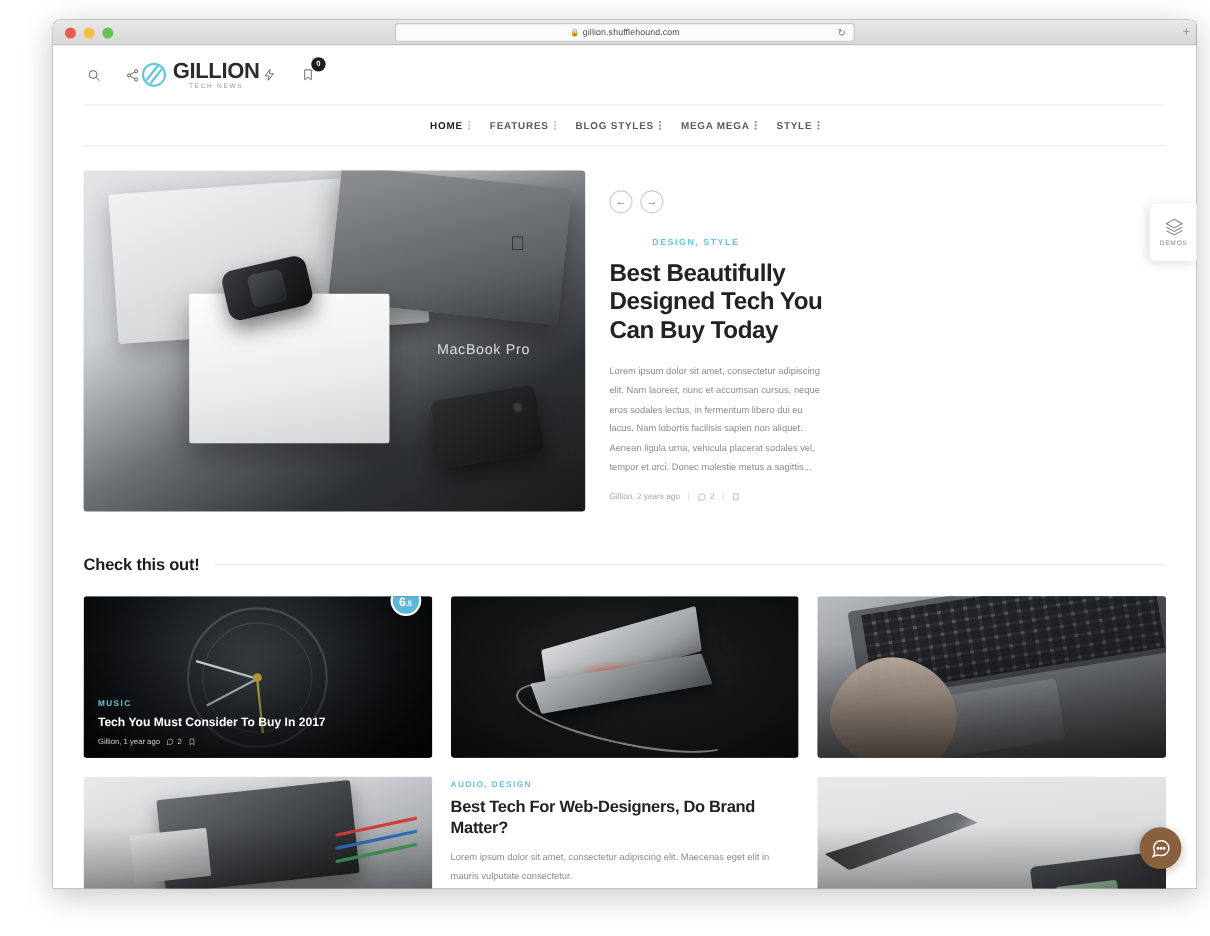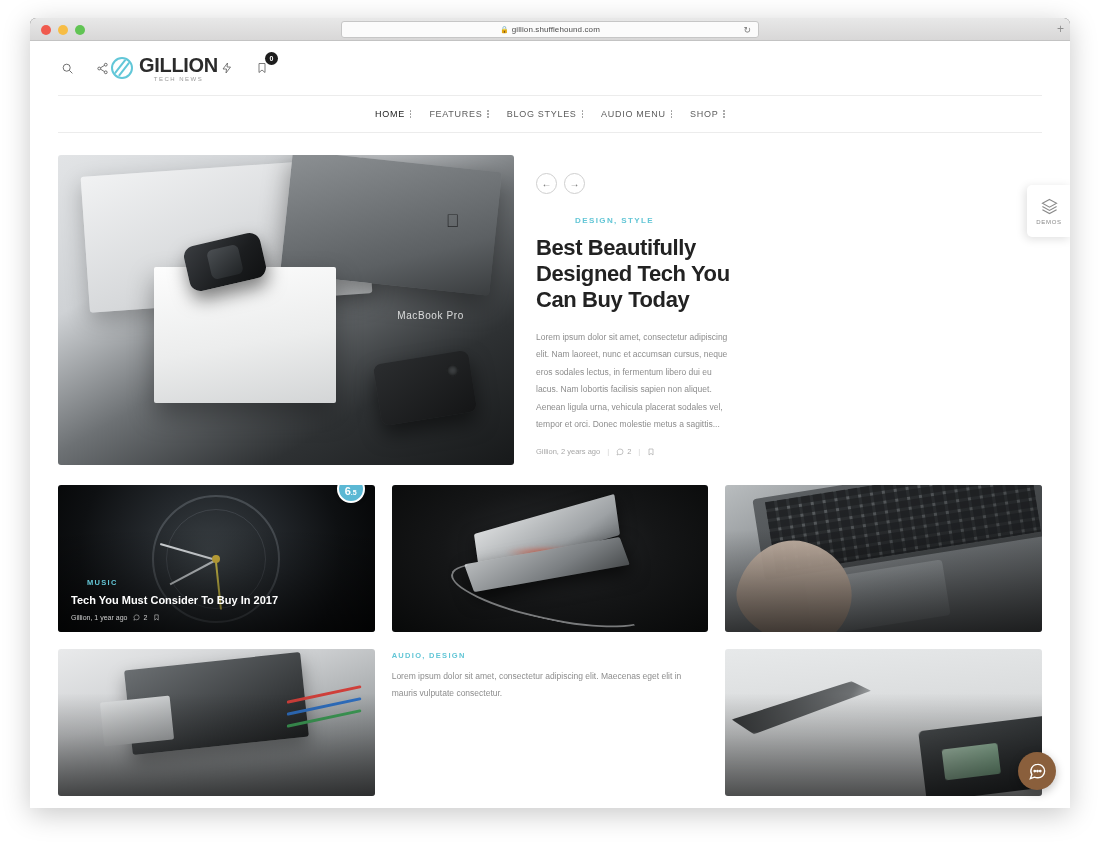--- a/index.html
+++ b/index.html
@@ -6,21 +6,21 @@
   html, body {
     width: 1100px; height: 851px;
     background: #ffffff;
     font-family: "Liberation Sans", sans-serif;
     overflow: hidden;
   }
 
   
   .browser-window {
     position: absolute;
-    left: 30px; top: 18px;
+    left: 48px; top: 18px;
     width: 1040px; height: 790px;
     background: #404040;
     border-radius: 6px 6px 0 0;
     box-shadow: 0 6px 28px rgba(0,0,0,.22);
     overflow: hidden;
   }
   .titlebar {
     height: 23px;
     background: linear-gradient(#e8e8e8, #d8d7d7);
     border-bottom: 1px solid #c3c3c3;
@@ -99,21 +99,21 @@
   
   .nav-wrap {
     border-top: 1px solid #ececec;
     border-bottom: 1px solid #ececec;
     margin: 0 28px;
     height: 38px;
     display: flex; align-items: center; justify-content: center;
   }
   .nav { display: flex; align-items: center; gap: 0; }
   .nav-item {
-    font-size: 9px; font-weight: normal; letter-spacing: .7px;
+    font-size: 9px; font-weight: bold; letter-spacing: .7px;
     color: #5c5c5c; padding: 0 9px; cursor: pointer;
     display: flex; align-items: center; gap: 5px;
   }
   .nav-item.active { color: #1c1c1c; }
   .nav-dots {
     display: inline-flex; flex-direction: column; gap: 1.5px;
   }
   .nav-dots i {
     width: 1.5px; height: 1.5px; background: #9a9a9a; border-radius: 50%;
     display: block;
@@ -173,21 +173,21 @@
     border-radius: 8px; transform: rotate(-9deg);
     box-shadow: 0 10px 20px rgba(0,0,0,.5);
   }
   .hero-phone::after {
     content:""; position:absolute; right:12%; top:20%;
     width:12px; height:12px; border-radius:50%;
     background:#3e4143; box-shadow: inset 0 0 5px #000;
   }
   .hero-label {
     position: absolute; right: 11%; top: 50%;
-    color: #e9eaea; font-size: 10px; letter-spacing: .6px; z-index: 5;
+    color: #e9eaea; font-size: 13px; letter-spacing: .6px; z-index: 5;
     opacity: .9;
   }
   .hero-apple {
     position: absolute; right: 12%; top: 18%;
     color: #1a1b1c; font-size: 18px; z-index: 5; opacity: .85;
   }
 
   .hero-body { flex: 1; padding-top: 18px; }
   .hero-arrows { display: flex; gap: 7px; margin-bottom: 22px; }
   .arrow-btn {
@@ -239,21 +239,21 @@
   }
   .card-overlay {
     position: absolute; inset: 0;
     background: linear-gradient(to top, rgba(0,0,0,.62) 0%, rgba(0,0,0,.22) 42%, rgba(0,0,0,0) 70%);
   }
   .card-content {
     position: absolute; left: 13px; right: 13px; bottom: 11px; z-index: 3;
   }
   .card-cat {
     font-size: 7.5px; font-weight: bold; letter-spacing: 1.3px;
-    color: #63c6d6; margin-bottom: 6px; margin-left: 16px;
+    color: #63c6d6; margin-bottom: 6px;
   }
   .card-title {
     font-size: 11px; font-weight: bold; color: #fff;
     line-height: 1.28; margin-bottom: 7px;
   }
   .card-meta {
     display: flex; align-items: center; gap: 6px;
     font-size: 7px; color: rgba(255,255,255,.78);
   }
   .score-badge {
@@ -536,29 +536,29 @@
         </div>
         <div class="nav-item">
           <span>BLOG STYLES</span>
           <span class="nav-dots">
               <i></i>
               <i></i>
               <i></i>
             </span>
         </div>
         <div class="nav-item">
-          <span>AUDIO MENU</span>
+          <span>MEGA MEGA</span>
           <span class="nav-dots">
               <i></i>
               <i></i>
               <i></i>
             </span>
         </div>
         <div class="nav-item">
-          <span>SHOP</span>
+          <span>STYLE</span>
           <span class="nav-dots">
               <i></i>
               <i></i>
               <i></i>
             </span>
         </div>
       </div>
     </div>
 
     <div class="container">
@@ -590,20 +590,24 @@
               <span>2</span>
             </span>
             <span class="meta-sep">|</span>
             <svg width="8" height="8" viewBox="0 0 24 24" fill="none" stroke="currentColor" stroke-width="2">
               <path d="M6 3 h12 v18 l-6 -5 l-6 5 z"></path>
             </svg>
           </div>
         </div>
       </div>
 
+      <div class="sec-head">
+        <div class="sec-title">Check this out!</div>
+        <div class="sec-rule"></div>
+      </div>
 
       <div class="grid">
 
         <div class="card">
           <div class="art-watch">
             <div class="ring"></div>
               <div class="ring2"></div>
             <div class="hand1"></div>
               <div class="hand2"></div>
               <div class="hand3"></div>
@@ -659,20 +663,21 @@
             <div class="w1"></div>
               <div class="w2"></div>
               <div class="w3"></div>
           </div>
           <div class="card-overlay"></div>
 
         </div>
 
         <div class="card-text">
           <div class="t-cat">AUDIO, DESIGN</div>
+          <div class="t-title">Best Tech For Web-Designers, Do Brand Matter?</div>
           <div class="t-ex">Lorem ipsum dolor sit amet, consectetur adipiscing elit. Maecenas eget elit in mauris vulputate consectetur.</div>
         </div>
 
         <div class="card">
           <div class="art-fog">
             <div class="blade"></div>
               <div class="cam"></div>
           </div>
           <div class="card-overlay"></div>
 

